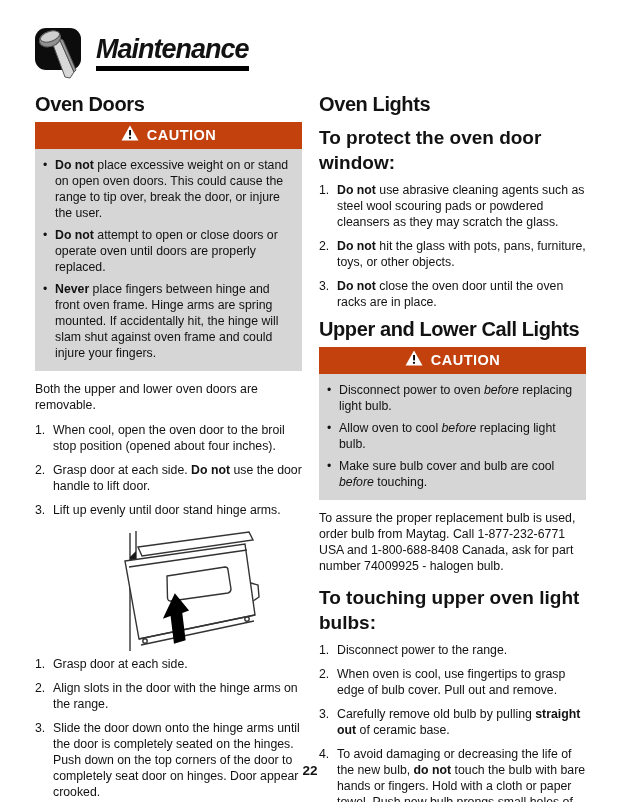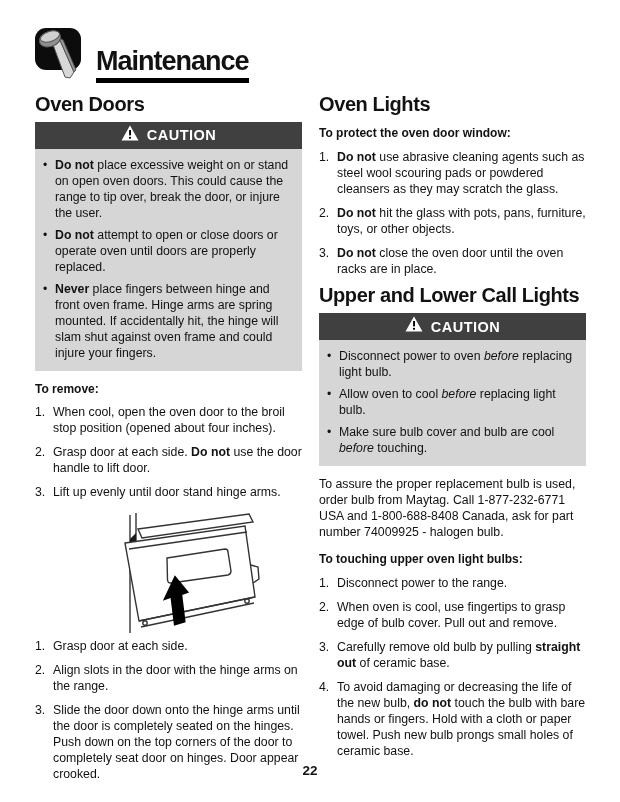--- a/index.html
+++ b/index.html
@@ -3,36 +3,36 @@
 <meta charset="utf-8">
 <style>
   html,body{margin:0;padding:0;background:#fff;}
   body{width:620px;height:802px;font-family:"Liberation Sans","DejaVu Sans",sans-serif;color:#121212;}
   .page{position:relative;width:620px;height:802px;overflow:hidden;background:#fff;}
 
   
   .hdr{display:flex;align-items:flex-start;padding:26px 0 0 30px;}
   .hicon{width:56px;height:58px;flex:0 0 56px;}
   .hicon svg{display:block;}
-  .htw{display:inline-block;margin-left:10px;margin-top:22px;}
+  .htw{display:inline-block;margin-left:10px;margin-top:10px;font-style:italic;}
   h1{font-size:27px;line-height:1;margin:0;font-weight:bold;letter-spacing:-1px;}
   .hrule{height:5px;background:#000;margin-top:3px;}
 
   
   .cols{display:flex;gap:17px;padding:6px 33px 0 35px;}
   .col{width:267px;font-size:12.3px;line-height:1.3;}
   h2{font-size:20px;margin:4px 0 7px;letter-spacing:-0.4px;line-height:1.05;}
-  h3{font-size:12px;margin:11px 0 8px;}
+  h3{font-size:19px;margin:11px 0 8px;}
   p{margin:0 0 9px;}
   b{font-weight:bold;}
   i{font-style:italic;}
 
   
   .caution{margin:3px 0 11px;}
-  .caution-bar{background:#404040;color:#fff;height:27px;display:flex;align-items:center;justify-content:center;gap:8px;}
+  .caution-bar{background:#c2410c;color:#fff;height:27px;display:flex;align-items:center;justify-content:center;gap:8px;}
   .caution-label{font-weight:bold;font-size:14.5px;letter-spacing:.5px;}
   .caution-body{background:#d6d6d6;padding:9px 9px 3px 8px;}
 
   
   .row{display:flex;margin:0 0 8px;}
   .row .m{flex:0 0 18px;}
   .caution-body .row{margin:0 0 6px;}
   .caution-body .row .m{flex:0 0 12px;}
   .row .c{flex:1;}
 
@@ -97,22 +97,22 @@
               <span class="m">•</span>
               <span class="c"><b>Do not</b> attempt to open or close doors or operate oven until doors are properly replaced.</span>
             </div>
             <div class="row">
               <span class="m">•</span>
               <span class="c"><b>Never</b> place fingers between hinge and front oven frame. Hinge arms are spring mounted. If accidentally hit, the hinge will slam shut against oven frame and could injure your fingers.</span>
             </div>
           </div>
       </section>
 
-
-      <h3>To remove:</h3>
+      <p>Both the upper and lower oven doors are removable.</p>
+
       <div>
           <div class="row">
             <span class="m">1.</span>
             <span class="c">When cool, open the oven door to the broil stop position (opened about four inches).</span>
           </div>
           <div class="row">
             <span class="m">2.</span>
             <span class="c">Grasp door at each side. <b>Do not</b> use the door handle to lift door.</span>
           </div>
           <div class="row">

